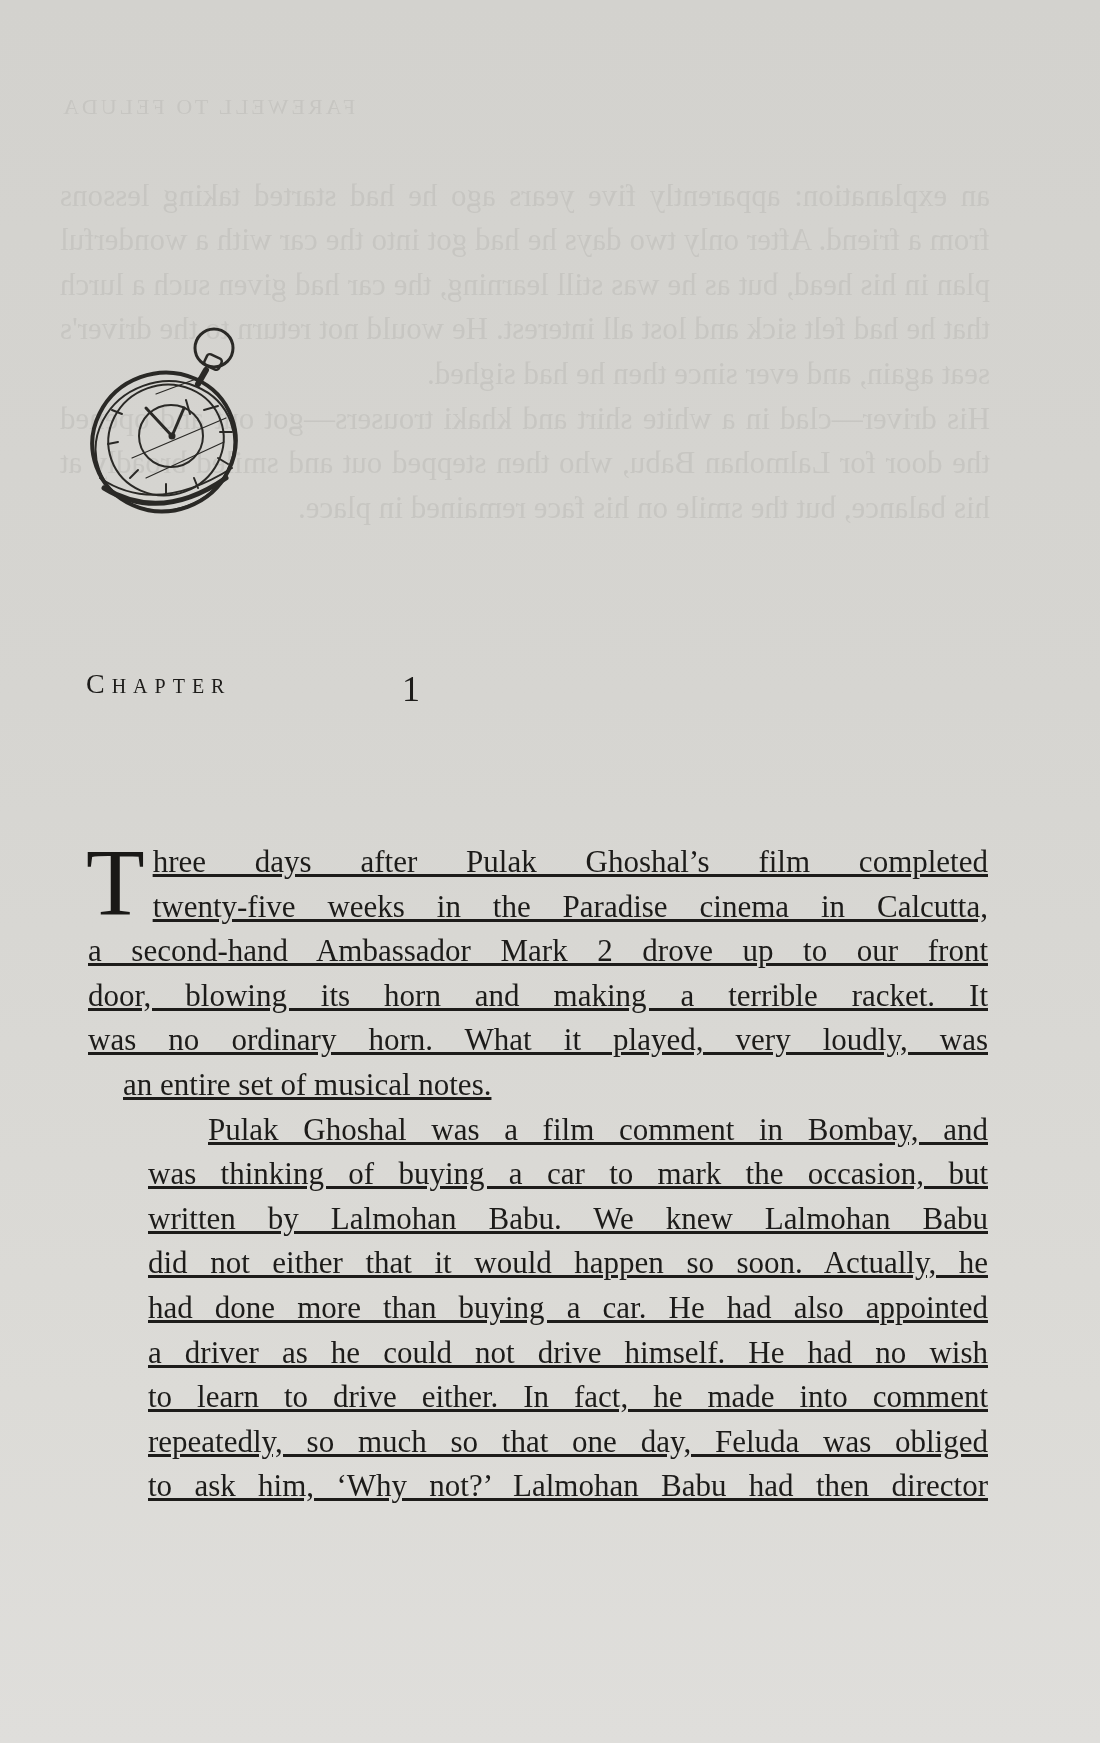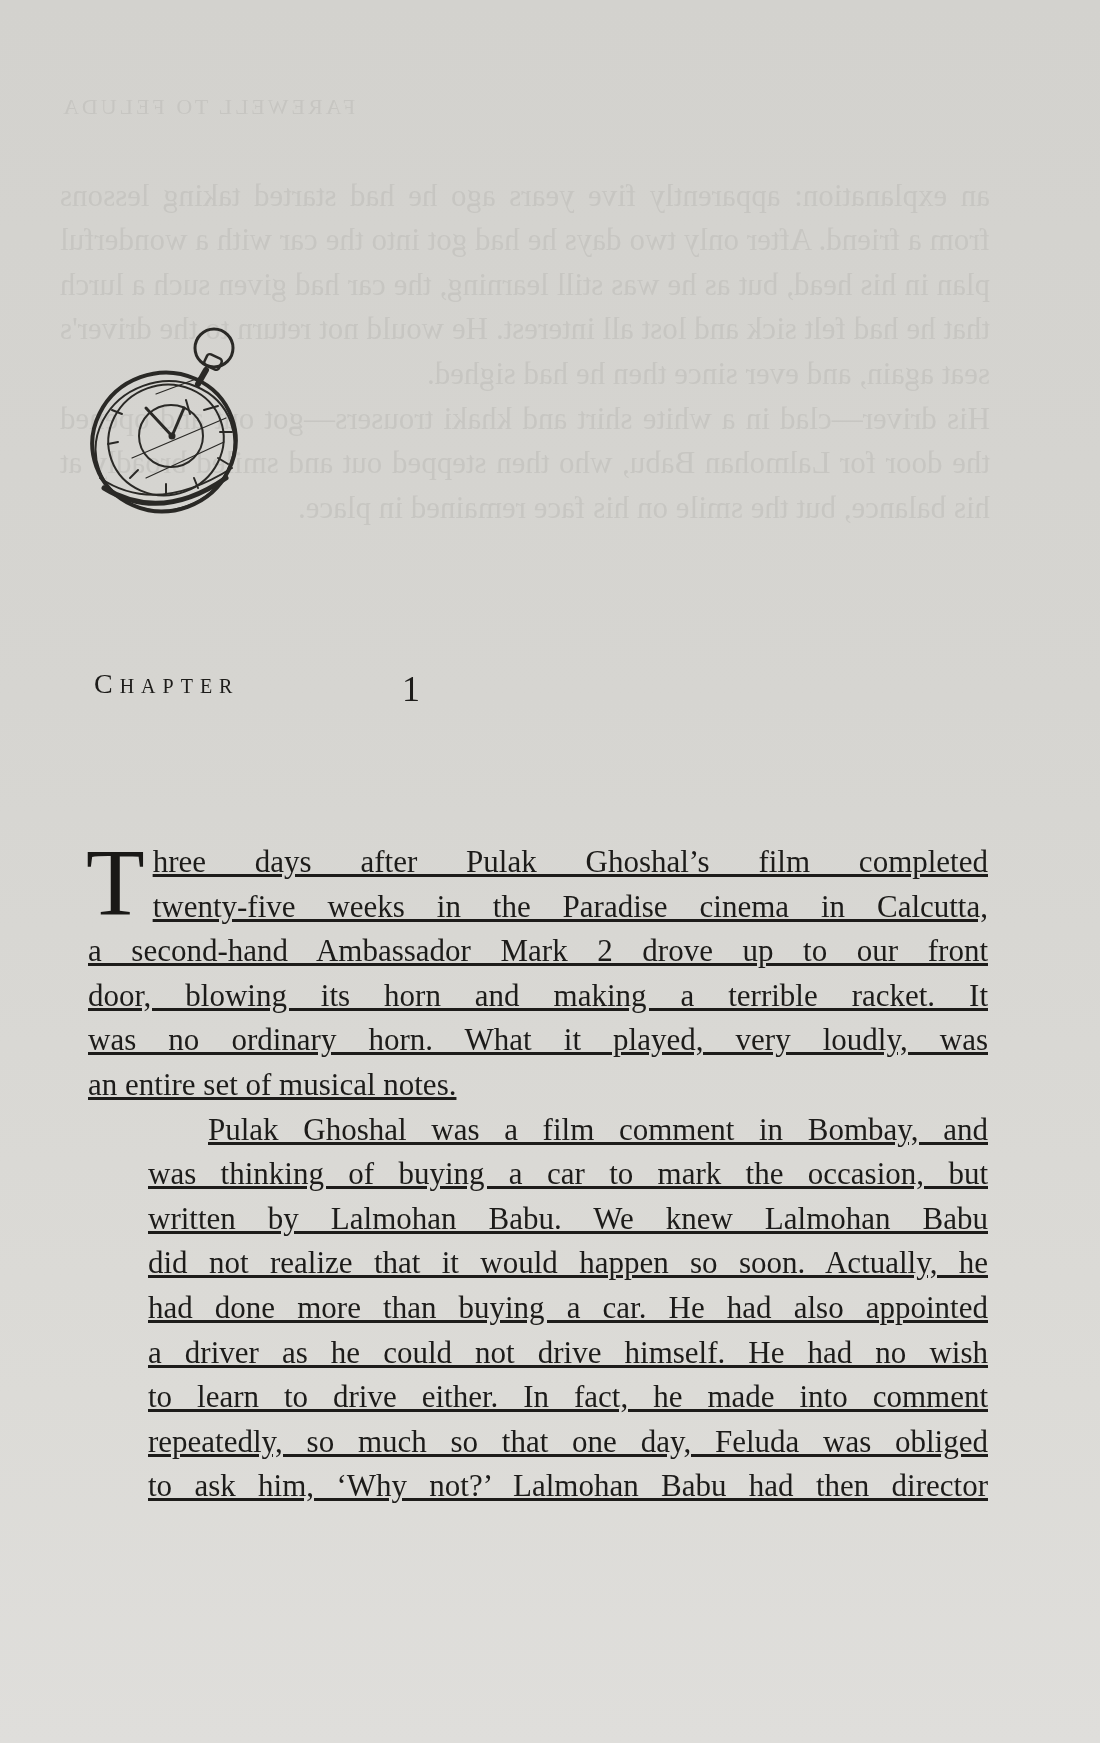--- a/index.html
+++ b/index.html
@@ -17,35 +17,34 @@
     text-align:justify;
     filter: blur(0.6px);
     pointer-events:none;
   }
   .showthrough .run-head { font-size:22px; letter-spacing:3px; text-align:right; margin-bottom:44px; }
   .watch { position:absolute; left:86px; top:318px; width:170px; height:200px; }
   .chapter-heading {
     position:absolute; left:86px; top:668px;
     font-size:28px; letter-spacing:7px; font-variant: small-caps;
     color:#1d1c1a;
-    margin-left:8px;
   }
   .chapter-num { position:absolute; left:402px; top:668px; font-size:36px; color:#1d1c1a; }
   .body-text {
     position:absolute; left:88px; top:840px; width:900px;
     font-size:31px; line-height:44.6px; text-align:justify;
     color:#1d1c1a;
   }
   .body-text p { margin:0; }
   .body-text p + p { text-indent:60px; }
   .dropcap {
     float:left; font-size:96px; line-height:74px; margin:6px 8px 0 -2px; color:#1a1917;
   }
   .line { display:block; text-align:justify; text-align-last:justify;text-decoration:underline; }
-  .line.last { text-align-last:left; }
+  .line.last { text-align-last:left;margin-left:35px; }
 </style>
 </head>
 <body>
 
 <div class="showthrough" aria-hidden="true">
   <div class="run-head">FAREWELL TO FELUDA</div>
   <div>an explanation: apparently five years ago he had started taking lessons from a friend. After only two days he had got into the car with a wonderful plan in his head, but as he was still learning, the car had given such a lurch that he had felt sick and lost all interest. He would not return to the driver's seat again, and ever since then he had sighed.</div>
   <div>His driver—clad in a white shirt and khaki trousers—got out and opened the door for Lalmohan Babu, who then stepped out and smiled broadly at his balance, but the smile on his face remained in place.</div>
 </div>
 
@@ -90,20 +89,20 @@
     <span class="line">twenty-five weeks in the Paradise cinema in Calcutta,</span>
     <span class="line">a second-hand Ambassador Mark 2 drove up to our front</span>
     <span class="line">door, blowing its horn and making a terrible racket. It</span>
     <span class="line">was no ordinary horn. What it played, very loudly, was</span>
     <span class="line last">an entire set of musical notes.</span>
   </p>
   <p>
     <span class="line" style="padding-left:60px">Pulak Ghoshal was a film comment in Bombay, and</span>
     <span class="line">was thinking of buying a car to mark the occasion, but</span>
     <span class="line">written by Lalmohan Babu. We knew Lalmohan Babu</span>
-    <span class="line">did not realize that it would happen so soon. Actually, he</span>
+    <span class="line">did not either that it would happen so soon. Actually, he</span>
     <span class="line">had done more than buying a car. He had also appointed</span>
     <span class="line">a driver as he could not drive himself. He had no wish</span>
     <span class="line">to learn to drive either. In fact, he made into comment</span>
     <span class="line">repeatedly, so much so that one day, Feluda was obliged</span>
     <span class="line">to ask him, ‘Why not?’ Lalmohan Babu had then director</span>
   </p>
 </div>
 
 </body></html>

